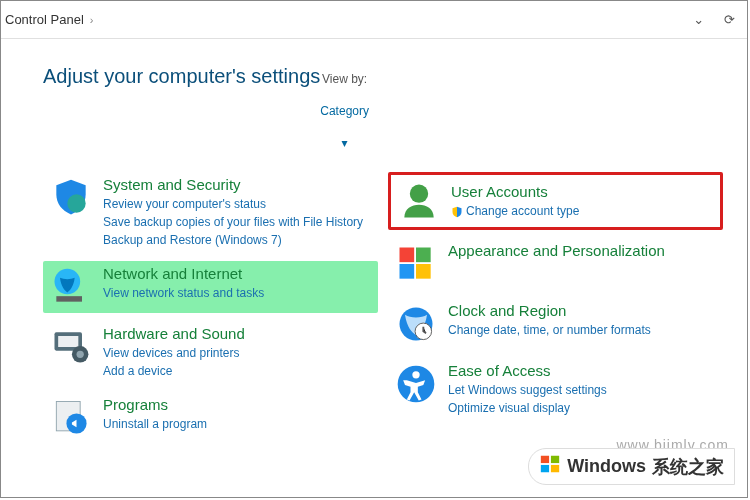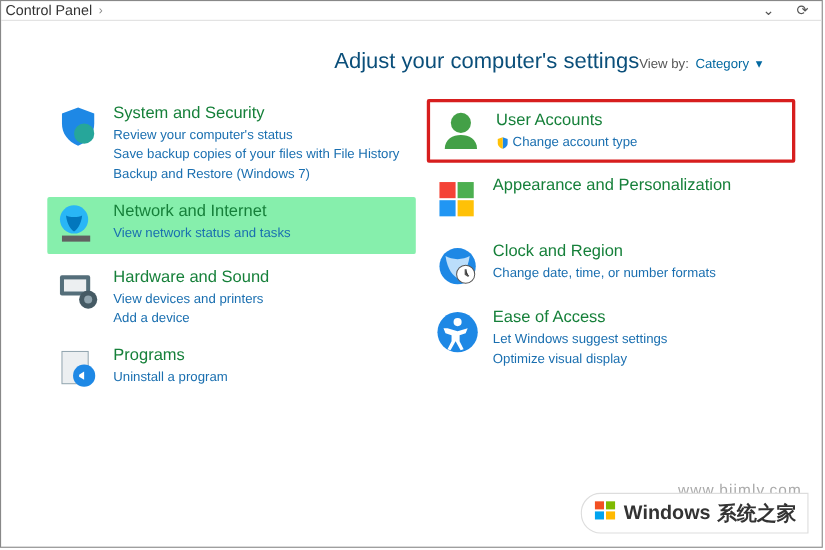--- a/index.html
+++ b/index.html
@@ -15,39 +15,39 @@
     .frame {
       border: 1px solid #888;
       width: 748px;
       height: 498px;
       margin: 0;
       position: relative;
     }
     .addr {
       display: flex;
       align-items: center;
-      height: 18px;
+      height: 38px;
       border-bottom: 1px solid #e0e0e0;
       padding: 0 12px 0 4px;
     }
     .breadcrumb {
       flex: 1;
       display: flex;
       align-items: center;
       color: #333;
       font-size: 13px;
       gap: 6px;
     }
     .chv { color: #888; font-size: 11px; }
     .addr-actions { display: flex; align-items: center; gap: 20px; }
     .addr-actions span { color: #555; font-size: 13px; cursor: pointer; }
     .content { padding: 26px 24px 0 42px; }
-    .heading-row { display: flex; align-items: baseline; justify-content: flex-end; padding-right: 30px;}
+    .heading-row { display: flex; align-items: baseline; justify-content: flex-start; padding-right: 30px;}
     .heading { color: #0b4f7a; font-size: 20px; font-weight: 400; }
-    .viewby { color: #555; font-size: 12px; display: flex; align-items: center; gap: 6px;}
+    .viewby { color: #555; font-size: 12px; display: flex; align-items: center; gap: 18px; flex-direction: column;}
     .viewby .vv { color: #0369a1; }
     .grid {
       display: flex;
       gap: 10px;
       margin-top: 22px;
     }
     .col { flex: 1; display: flex; flex-direction: column; gap: 8px; }
     .item {
       display: flex;
       gap: 10px;

